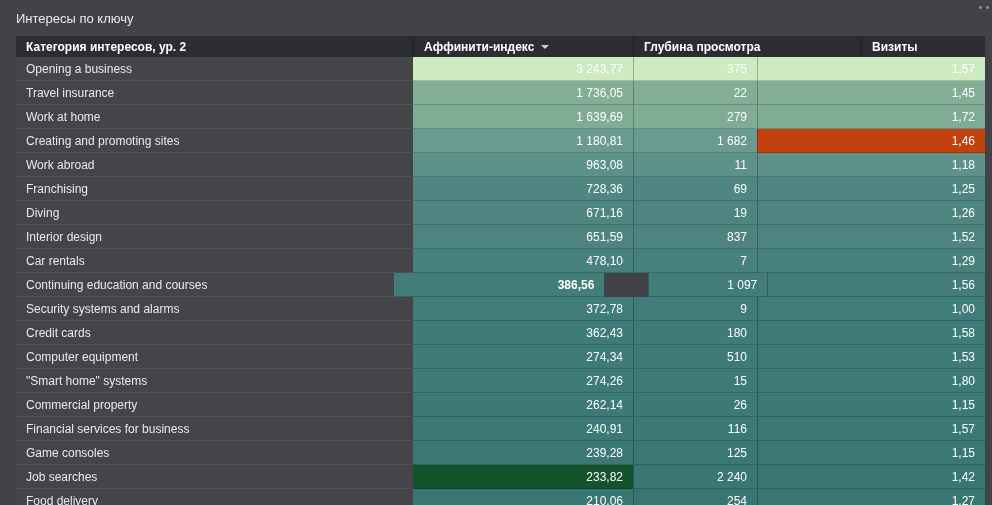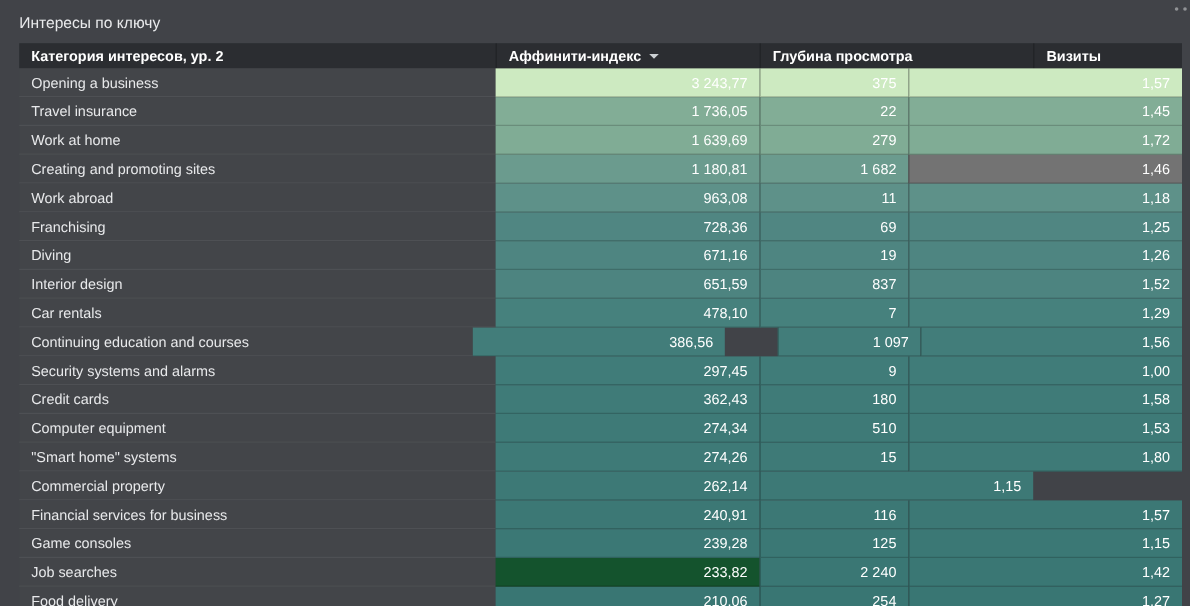--- a/index.html
+++ b/index.html
@@ -143,21 +143,21 @@
         <div class="tr">
     <div class="td cat">Work at home</div>
     <div class="td num col-aff" style="background: rgb(128, 172, 149);">1 639,69</div>
     <div class="td num col-vis divided" style="background: rgb(128, 172, 149);">279</div>
     <div class="td num col-dep divided" style="background: rgb(128, 172, 149);">1,72</div>
   </div>
         <div class="tr">
     <div class="td cat">Creating and promoting sites</div>
     <div class="td num col-aff" style="background: rgb(107, 155, 142);">1 180,81</div>
     <div class="td num col-vis divided" style="background: rgb(107, 155, 142);">1 682</div>
-    <div class="td num col-dep divided" style="background: #737373;">1,46</div>
+    <div class="td num col-dep divided" style="background: #c2410c;">1,46</div>
   </div>
         <div class="tr">
     <div class="td cat">Work abroad</div>
     <div class="td num col-aff" style="background: rgb(94, 145, 137);">963,08</div>
     <div class="td num col-vis divided" style="background: rgb(94, 145, 137);">11</div>
     <div class="td num col-dep divided" style="background: rgb(94, 145, 137);">1,18</div>
   </div>
         <div class="tr">
     <div class="td cat">Franchising</div>
     <div class="td num col-aff" style="background: rgb(80, 134, 130);">728,36</div>
@@ -177,27 +177,27 @@
     <div class="td num col-dep divided" style="background: rgb(77, 132, 128);">1,52</div>
   </div>
         <div class="tr">
     <div class="td cat">Car rentals</div>
     <div class="td num col-aff" style="background: rgb(70, 129, 125);">478,10</div>
     <div class="td num col-vis divided" style="background: rgb(70, 129, 125);">7</div>
     <div class="td num col-dep divided" style="background: rgb(70, 129, 125);">1,29</div>
   </div>
         <div class="tr">
     <div class="td cat">Continuing education and courses</div>
-    <div class="td num col-aff" style="background: rgb(66, 125, 122);">386,56</div>
+    <div class="td num col-aff" style="background: rgb(66, 125, 122); font-weight: bold;">386,56</div>
     <div class="td num col-vis divided" style="background: rgb(66, 125, 122); margin-left: 44px;">1 097</div>
     <div class="td num col-dep divided" style="background: rgb(66, 125, 122);">1,56</div>
   </div>
         <div class="tr">
     <div class="td cat">Security systems and alarms</div>
-    <div class="td num col-aff" style="background: rgb(64, 124, 121);">297,45</div>
+    <div class="td num col-aff" style="background: rgb(64, 124, 121);">372,78</div>
     <div class="td num col-vis divided" style="background: rgb(64, 124, 121);">9</div>
     <div class="td num col-dep divided" style="background: rgb(64, 124, 121);">1,00</div>
   </div>
         <div class="tr">
     <div class="td cat">Credit cards</div>
     <div class="td num col-aff" style="background: rgb(63, 123, 120);">362,43</div>
     <div class="td num col-vis divided" style="background: rgb(63, 123, 120);">180</div>
     <div class="td num col-dep divided" style="background: rgb(63, 123, 120);">1,58</div>
   </div>
         <div class="tr">
@@ -208,20 +208,21 @@
   </div>
         <div class="tr">
     <div class="td cat">"Smart home" systems</div>
     <div class="td num col-aff" style="background: rgb(62, 122, 119);">274,26</div>
     <div class="td num col-vis divided" style="background: rgb(62, 122, 119);">15</div>
     <div class="td num col-dep divided" style="background: rgb(62, 122, 119);">1,80</div>
   </div>
         <div class="tr">
     <div class="td cat">Commercial property</div>
     <div class="td num col-aff" style="background: rgb(61, 121, 118);">262,14</div>
+    <div class="td num col-vis divided" style="background: rgb(61, 121, 118);">26</div>
     <div class="td num col-dep divided" style="background: rgb(61, 121, 118);">1,15</div>
   </div>
         <div class="tr">
     <div class="td cat">Financial services for business</div>
     <div class="td num col-aff" style="background: rgb(60, 120, 117);">240,91</div>
     <div class="td num col-vis divided" style="background: rgb(60, 120, 117);">116</div>
     <div class="td num col-dep divided" style="background: rgb(60, 120, 117);">1,57</div>
   </div>
         <div class="tr">
     <div class="td cat">Game consoles</div>

